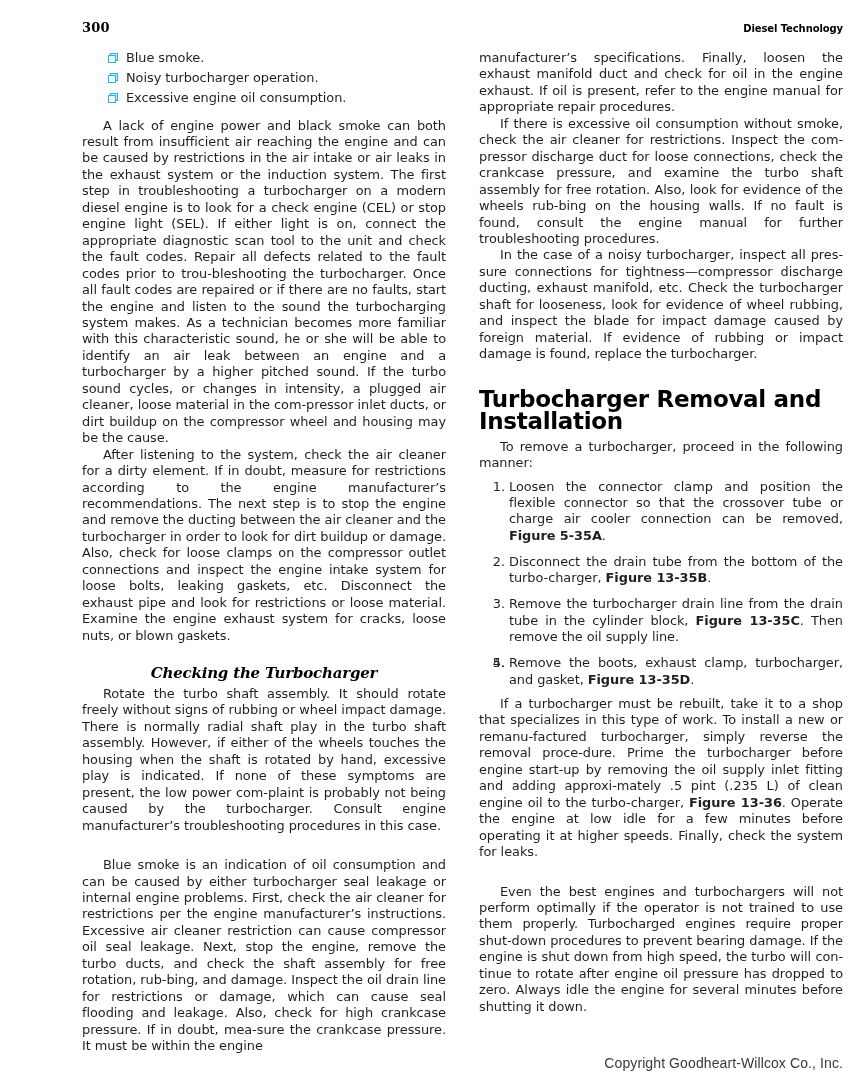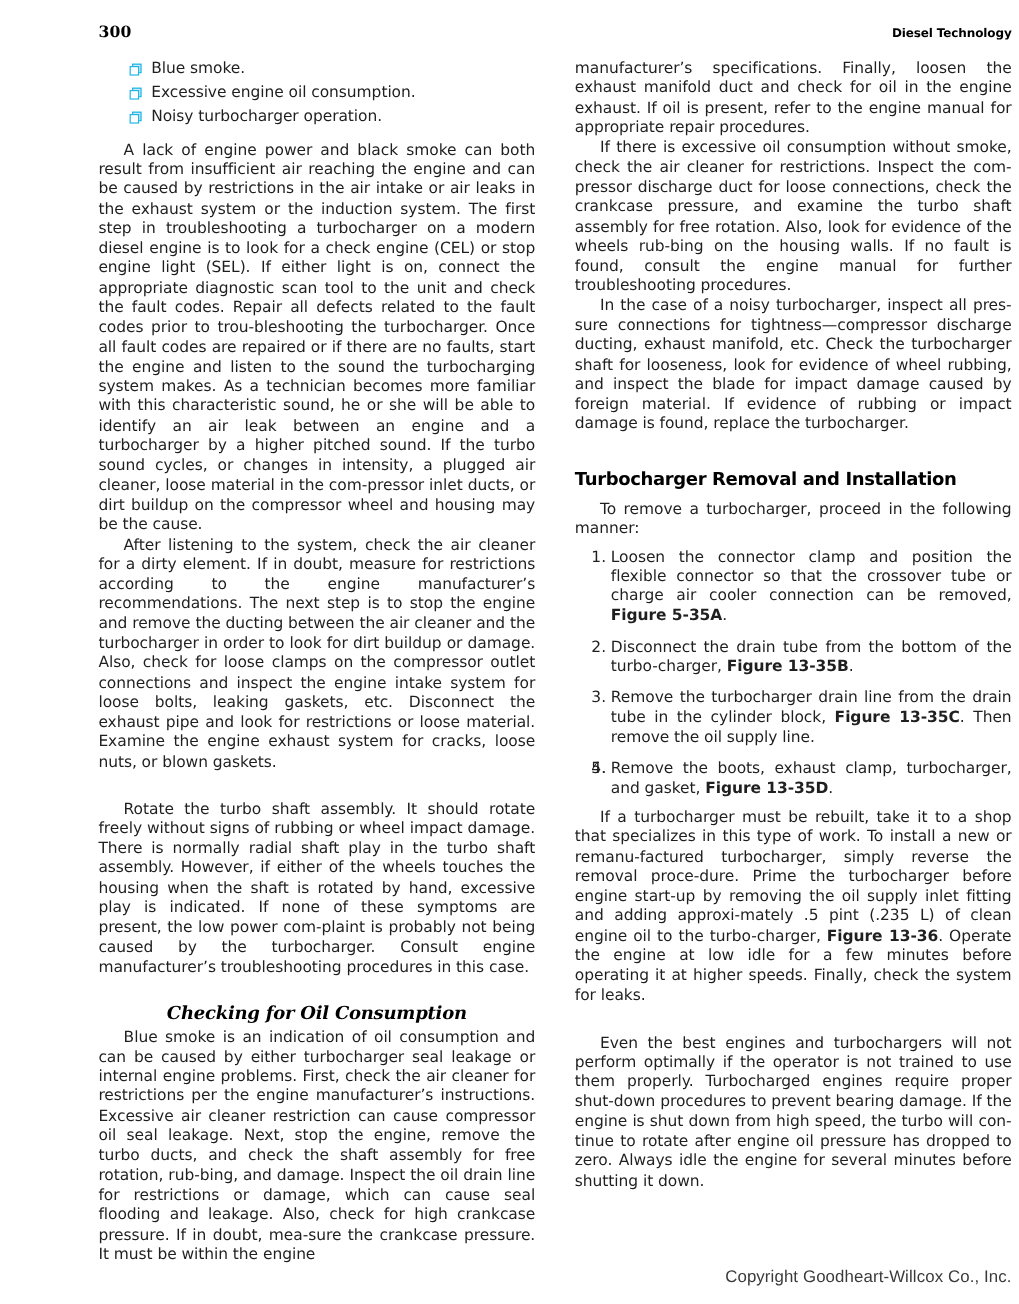--- a/index.html
+++ b/index.html
@@ -115,21 +115,21 @@
     background: #ffffff;
     border: 1.2px solid #22b6e6;
     box-sizing: border-box;
   }
 
   
   h2.section-head {
     margin: 0;
     font-family: "DejaVu Sans", sans-serif;
     font-weight: bold;
-    font-size: 15px;
+    font-size: 23px;
     line-height: 22px;
     color: #000;
     text-align: left;
     letter-spacing: -0.3px;
   }
   h3.sub-head {
     margin: 0;
     font-family: "DejaVu Serif", serif;
     font-weight: bold;
     font-style: italic;
@@ -203,43 +203,43 @@
             <span class="back"></span>
               <span class="front"></span>
           </span>
           <span>Blue smoke.</span>
         </li>
         <li>
           <span class="box-bullet">
             <span class="back"></span>
               <span class="front"></span>
           </span>
-          <span>Excessive engine oil consumption.</span>
+          <span>Noisy turbocharger operation.</span>
         </li>
         <li>
           <span class="box-bullet">
             <span class="back"></span>
               <span class="front"></span>
           </span>
-          <span>Noisy turbocharger operation.</span>
+          <span>Excessive engine oil consumption.</span>
         </li>
       </ul>
 
       <div class="sp-after-list"></div>
 
       <p class="indent">A lack of engine power and black smoke can both result from insufficient air reaching the engine and can be caused by restrictions in the air intake or air leaks in the exhaust system or the induction system. The first step in troubleshooting a turbocharger on a modern diesel engine is to look for a check engine (CEL) or stop engine light (SEL). If either light is on, connect the appropriate diagnostic scan tool to the unit and check the fault codes. Repair all defects related to the fault codes prior to trou-bleshooting the turbocharger. Once all fault codes are repaired or if there are no faults, start the engine and listen to the sound the turbocharging system makes. As a technician becomes more familiar with this characteristic sound, he or she will be able to identify an air leak between an engine and a turbocharger by a higher pitched sound. If the turbo sound cycles, or changes in intensity, a plugged air cleaner, loose material in the com-pressor inlet ducts, or dirt buildup on the compressor wheel and housing may be the cause.</p>
       <p class="indent">After listening to the system, check the air cleaner for a dirty element. If in doubt, measure for restrictions according to the engine manufacturer’s recommendations. The next step is to stop the engine and remove the ducting between the air cleaner and the turbocharger in order to look for dirt buildup or damage. Also, check for loose clamps on the compressor outlet connections and inspect the engine intake system for loose bolts, leaking gaskets, etc. Disconnect the exhaust pipe and look for restrictions or loose material. Examine the engine exhaust system for cracks, loose nuts, or blown gaskets.</p>
 
       <div class="sp-before-subhead"></div>
+      <h3 class="sub-head">Checking the Turbocharger</h3>
       <div class="sp-after-subhead"></div>
 
       <p class="indent">Rotate the turbo shaft assembly. It should rotate freely without signs of rubbing or wheel impact damage. There is normally radial shaft play in the turbo shaft assembly. However, if either of the wheels touches the housing when the shaft is rotated by hand, excessive play is indicated. If none of these symptoms are present, the low power com-plaint is probably not being caused by the turbocharger. Consult engine manufacturer’s troubleshooting procedures in this case.</p>
 
       <div class="sp-before-subhead"></div>
-      <h3 class="sub-head">Checking for Oil Consumption</h3>
       <div class="sp-after-subhead"></div>
 
       <p class="indent">Blue smoke is an indication of oil consumption and can be caused by either turbocharger seal leakage or internal engine problems. First, check the air cleaner for restrictions per the engine manufacturer’s instructions. Excessive air cleaner restriction can cause compressor oil seal leakage. Next, stop the engine, remove the turbo ducts, and check the shaft assembly for free rotation, rub-bing, and damage. Inspect the oil drain line for restrictions or damage, which can cause seal flooding and leakage. Also, check for high crankcase pressure. If in doubt, mea-sure the crankcase pressure. It must be within the engine</p>
     </div>
 
     <div class="col">
 
       <p class="noindent">manufacturer’s specifications. Finally, loosen the exhaust manifold duct and check for oil in the engine exhaust. If oil is present, refer to the engine manual for appropriate repair procedures.</p>
       <p class="indent">If there is excessive oil consumption without smoke, check the air cleaner for restrictions. Inspect the com-pressor discharge duct for loose connections, check the crankcase pressure, and examine the turbo shaft assembly for free rotation. Also, look for evidence of the wheels rub-bing on the housing walls. If no fault is found, consult the engine manual for further troubleshooting procedures.</p>
       <p class="indent">In the case of a noisy turbocharger, inspect all pres-sure connections for tightness—compressor discharge ducting, exhaust manifold, etc. Check the turbocharger shaft for looseness, look for evidence of wheel rubbing, and inspect the blade for impact damage caused by foreign material. If evidence of rubbing or impact damage is found, replace the turbocharger.</p>

